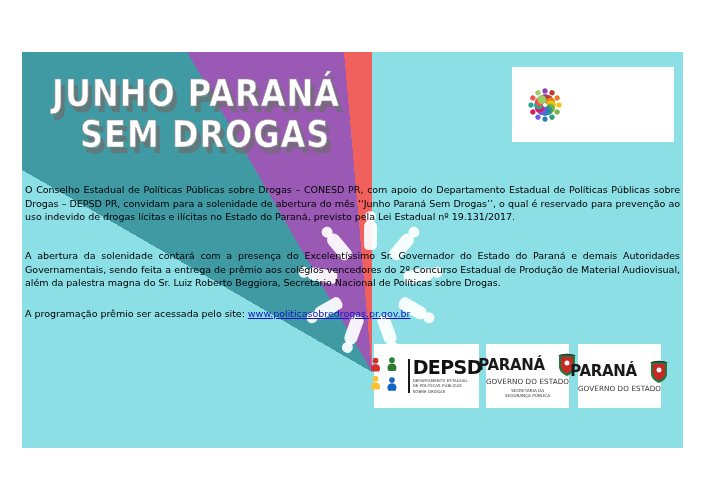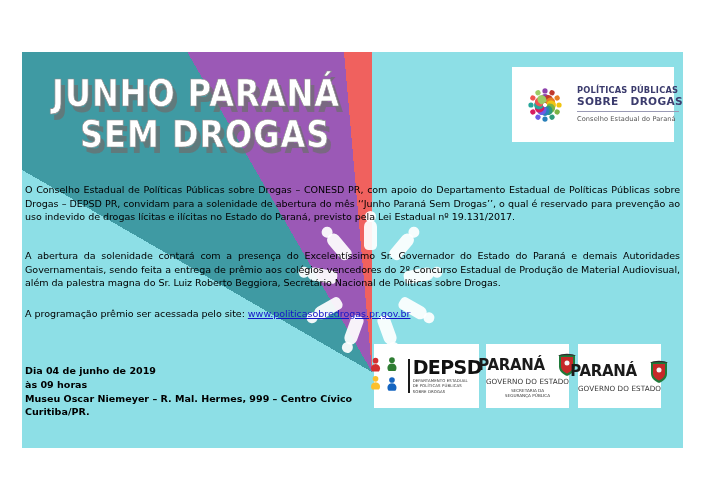--- a/index.html
+++ b/index.html
@@ -249,38 +249,28 @@
                 <circle cx="0" cy="0" r="5" fill="#ef5350"></circle>
                 <path d="M0,6 C-9,6 -11,18 -5,23 L5,23 C11,18 9,6 0,6 Z" fill="#ef5350"></path>
               </g>
               <g transform="rotate(330 50 50) translate(50 23)">
                 <circle cx="0" cy="0" r="5" fill="#9ccc65"></circle>
                 <path d="M0,6 C-9,6 -11,18 -5,23 L5,23 C11,18 9,6 0,6 Z" fill="#9ccc65"></path>
               </g>
             </g>
         </svg>
       </span>
-      <span class="txt">
-        <div class="l1">POLÍTICAS PÚBLICAS</div>
-        <div class="l2">SOBRE   DROGAS</div>
-        <div class="rule"></div>
-        <div class="l3">Conselho Estadual do Paraná</div>
-      </span>
     </div>
 
     <div class="para" id="p1">O Conselho Estadual de Políticas Públicas sobre Drogas – CONESD PR, com apoio do Departamento Estadual de Políticas Públicas sobre Drogas – DEPSD PR, convidam para a solenidade de abertura do mês ‘‘Junho Paraná Sem Drogas’’, o qual é reservado para prevenção ao uso indevido de drogas lícitas e ilícitas no Estado do Paraná, previsto pela Lei Estadual nº 19.131/2017.</div>
     <div class="para" id="p2">A abertura da solenidade contará com a presença do Excelentíssimo Sr. Governador do Estado do Paraná e demais Autoridades Governamentais, sendo feita a entrega de prêmio aos colégios vencedores do 2º Concurso Estadual de Produção de Material Audiovisual, além da palestra magna do Sr. Luiz Roberto Beggiora, Secretário Nacional de Políticas sobre Drogas.</div>
     <div class="para" id="p3">
       <span>A programação prêmio ser acessada pelo site: </span><span class="link">www.politicasobredrogas.pr.gov.br</span>
     </div>
 
-    <div id="details">Dia 04 de junho de 2019
-às 09 horas
-Museu Oscar Niemeyer – R. Mal. Hermes, 999 – Centro Cívico
-Curitiba/PR.</div>
 
     <div class="logo-box" id="depsd-box">
       <div class="depsd-inner">
         <span class="depsd-mark">
           <svg viewBox="0 0 60 70" width="34" height="40" aria-hidden="true">
             <g transform="translate(16,17)">
               <circle cx="-8" cy="-9" r="5" fill="#d32f2f"></circle>
               <path d="M-8,-3 C-16,-3 -18,6 -14,10 L-2,10 C2,6 0,-3 -8,-3 Z" fill="#d32f2f"></path>
             </g>
             <g transform="translate(42,15)">

